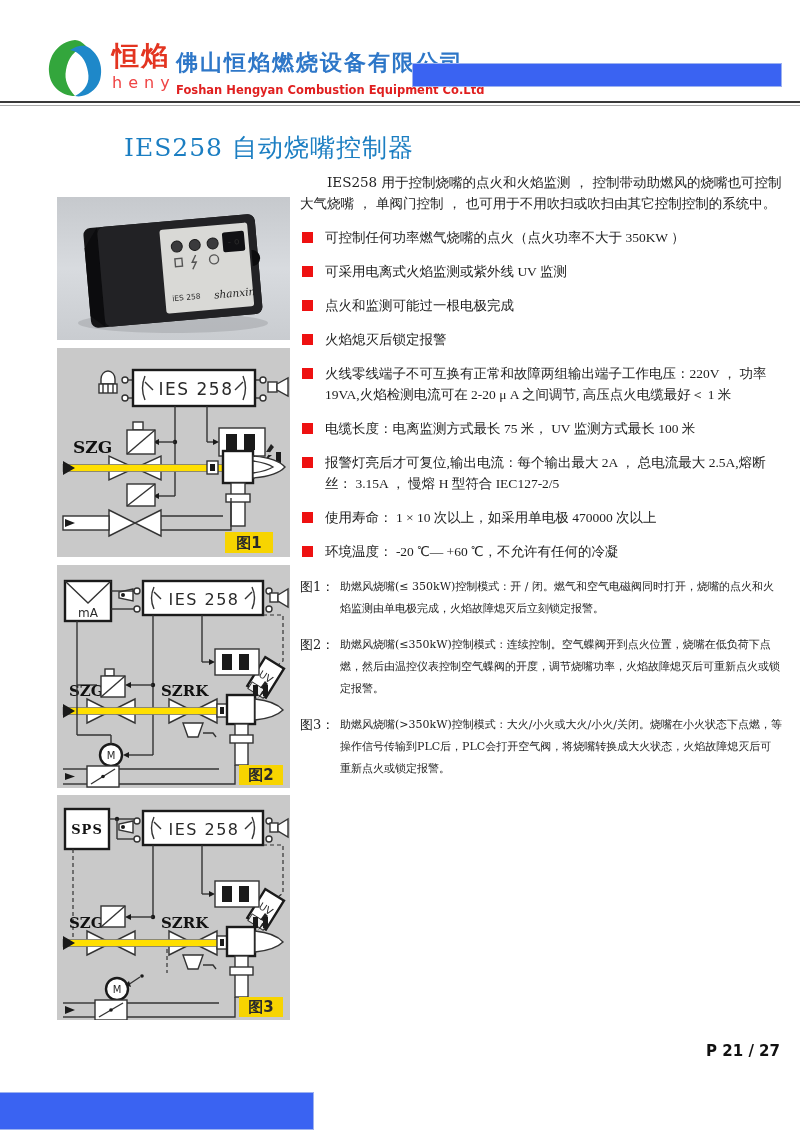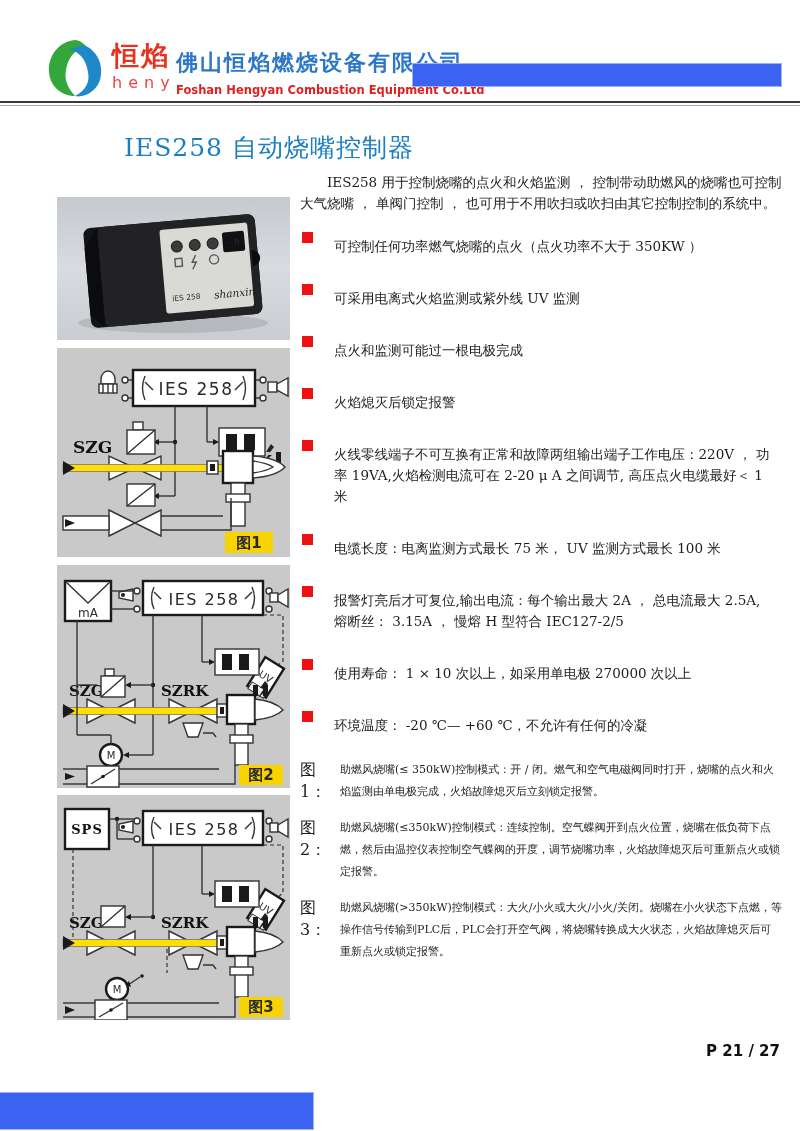--- a/index.html
+++ b/index.html
@@ -27,24 +27,24 @@
   .fig svg{display:block;}
   .photo{top:197px;height:143px;}
   .d1{top:348px;height:209px;}
   .d2{top:565px;height:283px;}
   .d3{top:795px;height:269px;}
   
   .rcol{position:absolute;left:300px;top:172px;width:482px;color:#1d1d1d;}
   .intro{font-size:13.5px;line-height:21px;text-indent:2em;margin:0 0 6px 0;}
   .bullet{display:flex;align-items:flex-start;margin:13px 0;}
   .sq{flex:0 0 11px;width:11px;height:11px;background:#ee1111;margin:5px 12px 0 2px;}
-  .btext{margin:9px;font-size:13.5px;line-height:21px;flex:1;}
+  .btext{margin:0;font-size:13.5px;line-height:21px;flex:1;font-family:Liberation Serif, serif;}
   .ex-head{font-size:13.5px;margin:18px 0 4px 8px;}
   .ex{display:flex;align-items:flex-start;margin:14px 0;}
-  .exlabel{flex:0 0 40px;font-size:16px;line-height:22px;}
+  .exlabel{flex:0 0 40px;font-size:13px;line-height:22px;}
   .extext{margin:0;font-size:11px;line-height:22px;flex:1;}
   
   .page-num{position:absolute;left:640px;top:1042px;width:140px;text-align:right;
     font-family:"DejaVu Sans","Liberation Sans",sans-serif;font-size:15px;font-weight:bold;color:#111;}
   .accent-bar-bottom{position:absolute;left:0;top:1092px;width:313px;height:36px;background:#3a63f2;border:1px solid #9db2f0;border-left:none;}
   
   .ln{stroke:#333;fill:none;stroke-width:1.4;}
   .wbox{fill:#ffffff;stroke:#1a1a1a;stroke-width:2.4;}
   .wthin{fill:#ffffff;stroke:#333;stroke-width:1.4;}
   .blk{fill:#1a1a1a;}
@@ -469,21 +469,21 @@
   <div class="bullet">
     <span class="sq"></span>
     <p class="btext">电缆长度：电离监测方式最长 75 米， UV 监测方式最长 100 米</p>
   </div>
   <div class="bullet">
     <span class="sq"></span>
     <p class="btext">报警灯亮后才可复位,输出电流：每个输出最大 2A ， 总电流最大 2.5A,熔断丝： 3.15A ， 慢熔 H 型符合 IEC127-2/5</p>
   </div>
   <div class="bullet">
     <span class="sq"></span>
-    <p class="btext">使用寿命： 1 × 10 次以上，如采用单电极 270000 次以上</p>
+    <p class="btext">使用寿命： 1 × 10 次以上，如采用单电极 470000 次以上</p>
   </div>
   <div class="bullet">
     <span class="sq"></span>
     <p class="btext">环境温度： -20 ℃— +60 ℃，不允许有任何的冷凝</p>
   </div>
 
 
   <div class="ex">
     <span class="exlabel">图1：</span>
     <p class="extext">助燃风烧嘴(≤ 350kW)控制模式：开 / 闭。燃气和空气电磁阀同时打开，烧嘴的点火和火焰监测由单电极完成，火焰故障熄灭后立刻锁定报警。</p>

